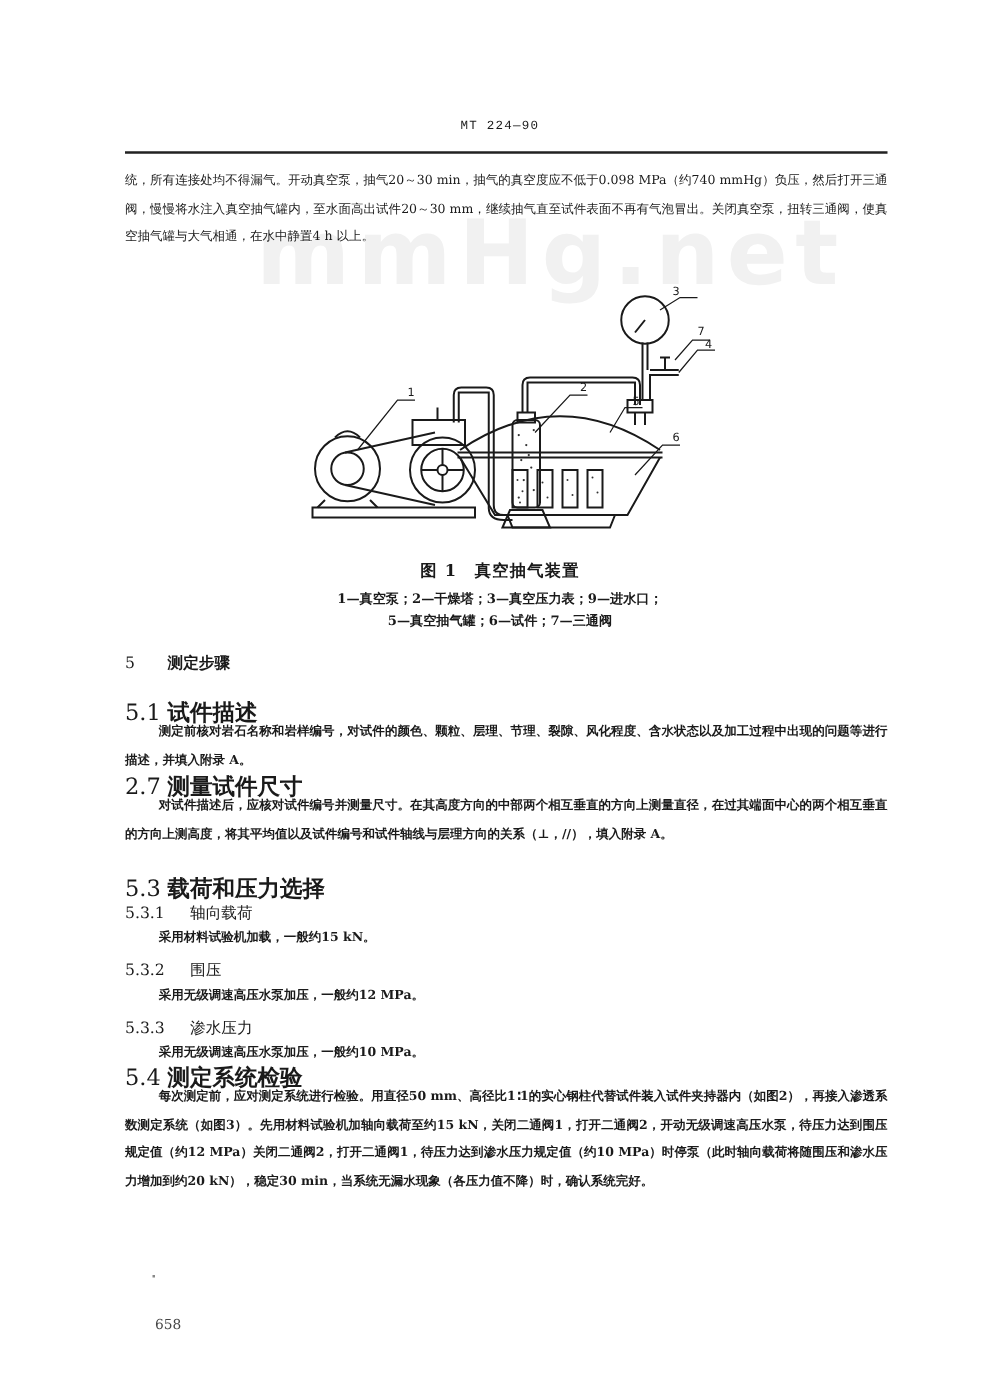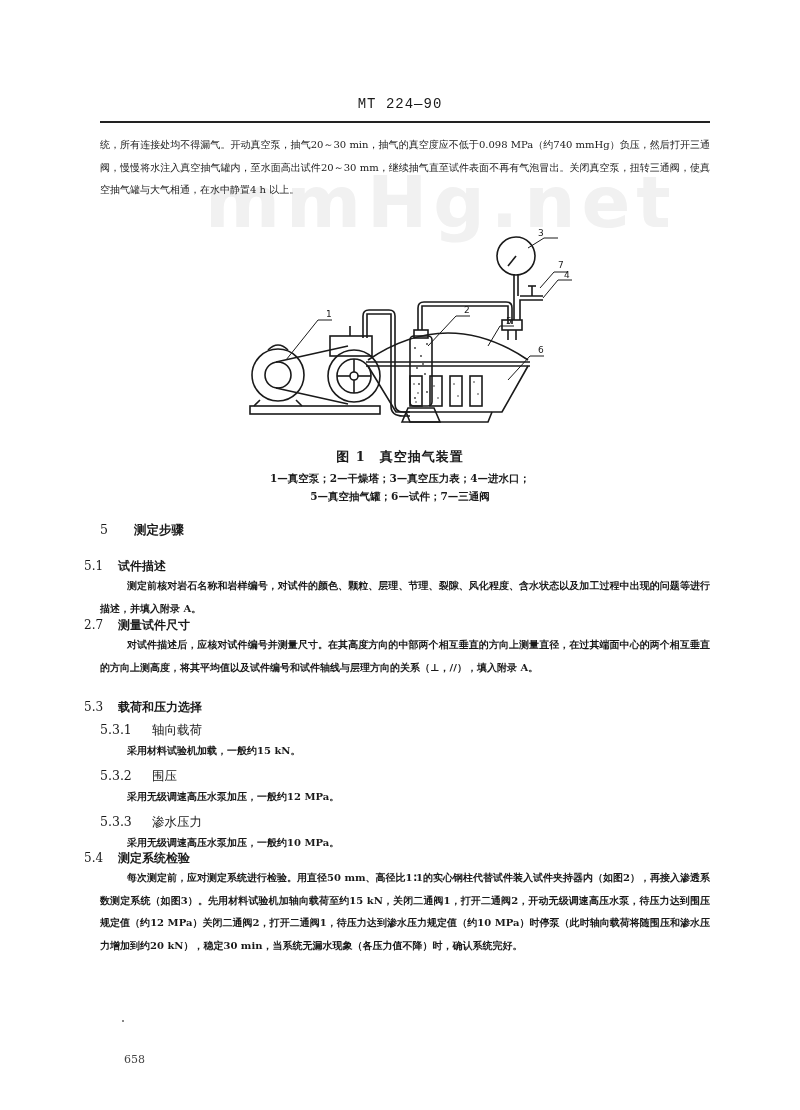--- a/index.html
+++ b/index.html
@@ -2,21 +2,21 @@
 <html><head>
 <meta charset="utf-8">
 <style>
   html, body { margin: 0; padding: 0; }
   body {
     width: 800px; height: 1110px; background: #ffffff; position: relative; overflow: hidden;
     font-family: "DejaVu Serif", "Liberation Serif", serif; color: #1a1a1a;
   }
   .page-header {
     position: absolute; top: 96px; left: 0; width: 800px; text-align: center;
-    font-family: "Liberation Mono", "DejaVu Sans Mono", monospace; font-size: 14px; letter-spacing: 1px;
+    font-family: "Liberation Mono", "DejaVu Sans Mono", monospace; font-size: 10px; letter-spacing: 1px;
   }
   .header-rule {
     position: absolute; top: 121px; left: 100px; width: 610px; height: 0;
     border-top: 2px solid #222;
   }
   .watermark {
     position: absolute; top: 160px; left: 205px; font-family: "DejaVu Sans", sans-serif;
     font-weight: bold; font-size: 72px; color: #f1f1f1; letter-spacing: 6px; z-index: 0;
   }
   .content { position: absolute; left: 100px; width: 610px; z-index: 1; }
@@ -29,21 +29,21 @@
     position: absolute; top: 228px; left: 238px; width: 352px; height: 196px;
   }
   .fig-title {
     position: absolute; top: 448px; left: 0; width: 800px; text-align: center;
     font-size: 13px; font-weight: bold; letter-spacing: 1px;
   }
   .fig-legend {
     position: absolute; left: 0; width: 800px; text-align: center; font-size: 10.5px; font-weight: bold;
   }
   .h1 { position: absolute; left: 100px; font-family: "DejaVu Sans", sans-serif; font-weight: bold; font-size: 12.5px; }
-  .h2 { position: absolute; left: 84px; font-family: "DejaVu Sans", sans-serif; font-weight: bold; font-size: 12px; }
+  .h2 { position: absolute; left: 100px; font-family: "DejaVu Sans", sans-serif; font-weight: bold; font-size: 18px; }
   .h3 { position: absolute; left: 100px; font-size: 12.5px; }
   .num { display: inline-block; min-width: 34px; font-weight: normal; font-family: "DejaVu Serif", serif; }
   .num3 { display: inline-block; min-width: 52px; }
   .body-block { position: absolute; left: 100px; width: 610px; }
   .page-number {
     position: absolute; top: 1053px; left: 124px; font-size: 11px; color: #444;
   }
   .mark { position: absolute; width: 2px; height: 2px; background: #888; }
 </style>
 </head>
@@ -151,21 +151,21 @@
       <text x="300" y="8">3</text>
       <text x="320" y="40">7</text>
       <text x="326" y="50">4</text>
       <text x="268" y="96">5</text>
       <text x="300" y="125">6</text>
     </g>
   </svg>
 </div>
 
 <div class="fig-title">图 1　真空抽气装置</div>
-<div class="fig-legend" style="top:472px;">1—真空泵；2—干燥塔；3—真空压力表；4—进水口；</div>
+<div class="fig-legend" style="top:472px;">1—真空泵；2—干燥塔；3—真空压力表；9—进水口；</div>
 <div class="fig-legend" style="top:490px;">5—真空抽气罐；6—试件；7—三通阀</div>
 
 <div class="h1" style="top:522px;">
   <span class="num">5</span><span>测定步骤</span>
 </div>
 
 <div class="h2" style="top:558px;">
   <span class="num">5.1</span><span>试件描述</span>
 </div>
 <div class="body-block" style="top:575px;">

